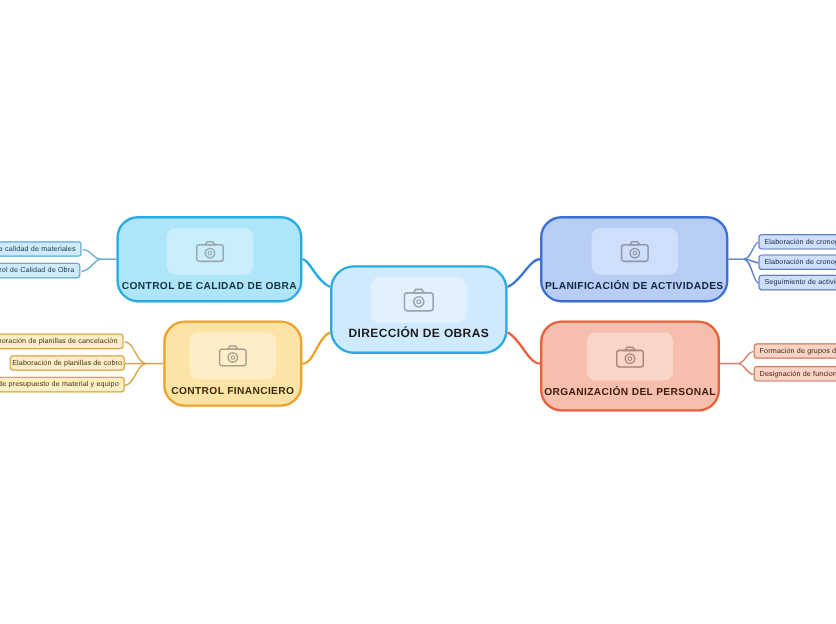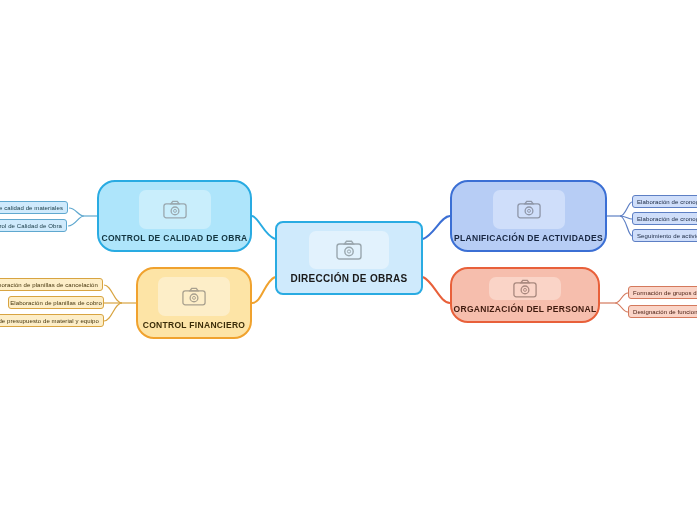--- a/index.html
+++ b/index.html
@@ -55,21 +55,21 @@
     white-space: nowrap;
     text-align: center;
   }
 
   
   #node-central {
     left: 275px; top: 221px;
     width: 148px; height: 74px;
     background: #cfeafc;
     border-color: #29abe2;
-    border-radius: 8px;
+    border-radius: 20px;
   }
   #node-central .thumb { background: #e2f2fd; width: 80px; height: 38px; }
   #node-central .caption { font-size: 10px; color: #1a1a1a; }
 
   
   #node-quality {
     left: 97px; top: 180px;
     width: 155px; height: 72px;
     background: #aee5fb;
     border-color: #29abe2;
@@ -95,21 +95,21 @@
     background: #b7cdf5;
     border-color: #3b6fd4;
     justify-content: flex-end;
   }
   #node-planning .thumb { background: #cfdefa; }
   #node-planning .caption { color: #16243f; }
 
   
   #node-personnel {
     left: 450px; top: 267px;
-    width: 150px; height: 56px;
+    width: 150px; height: 76px;
     background: #f6bead;
     border-color: #e8603a;
   }
   #node-personnel .thumb { background: #fad4c7; }
   #node-personnel .caption { color: #3f1a0e; }
 
   
   .leaf {
     position: absolute;
     box-sizing: border-box;

